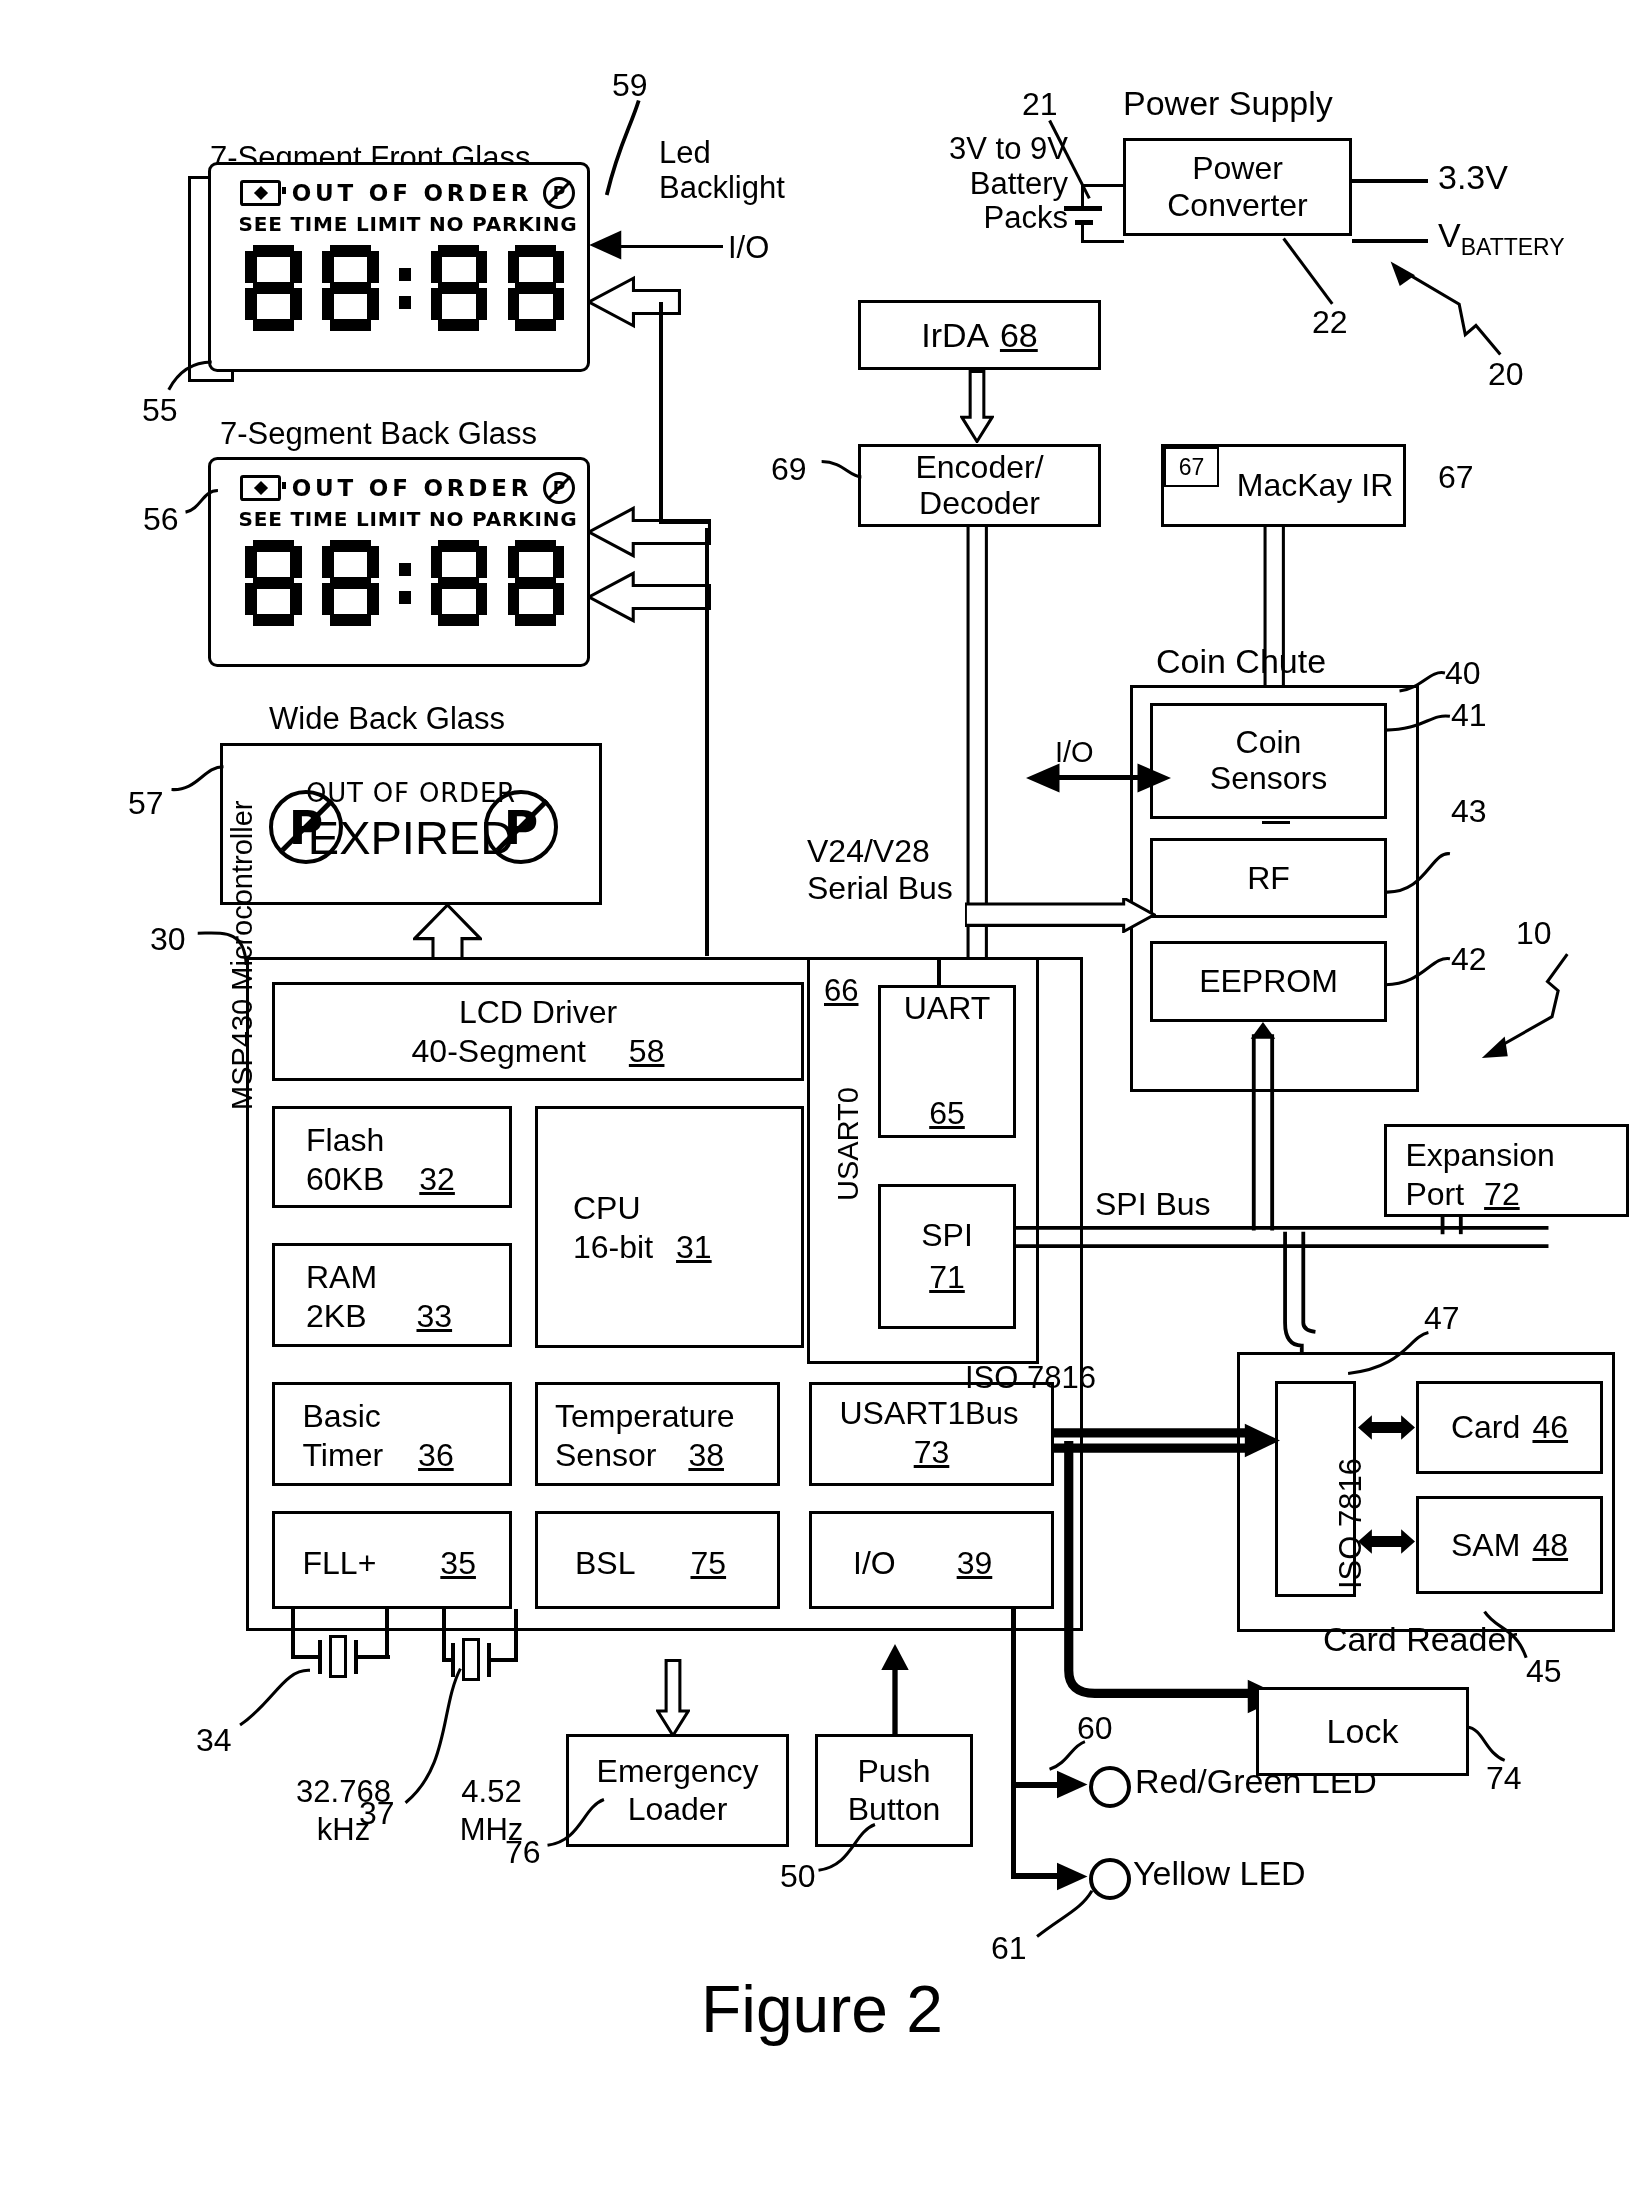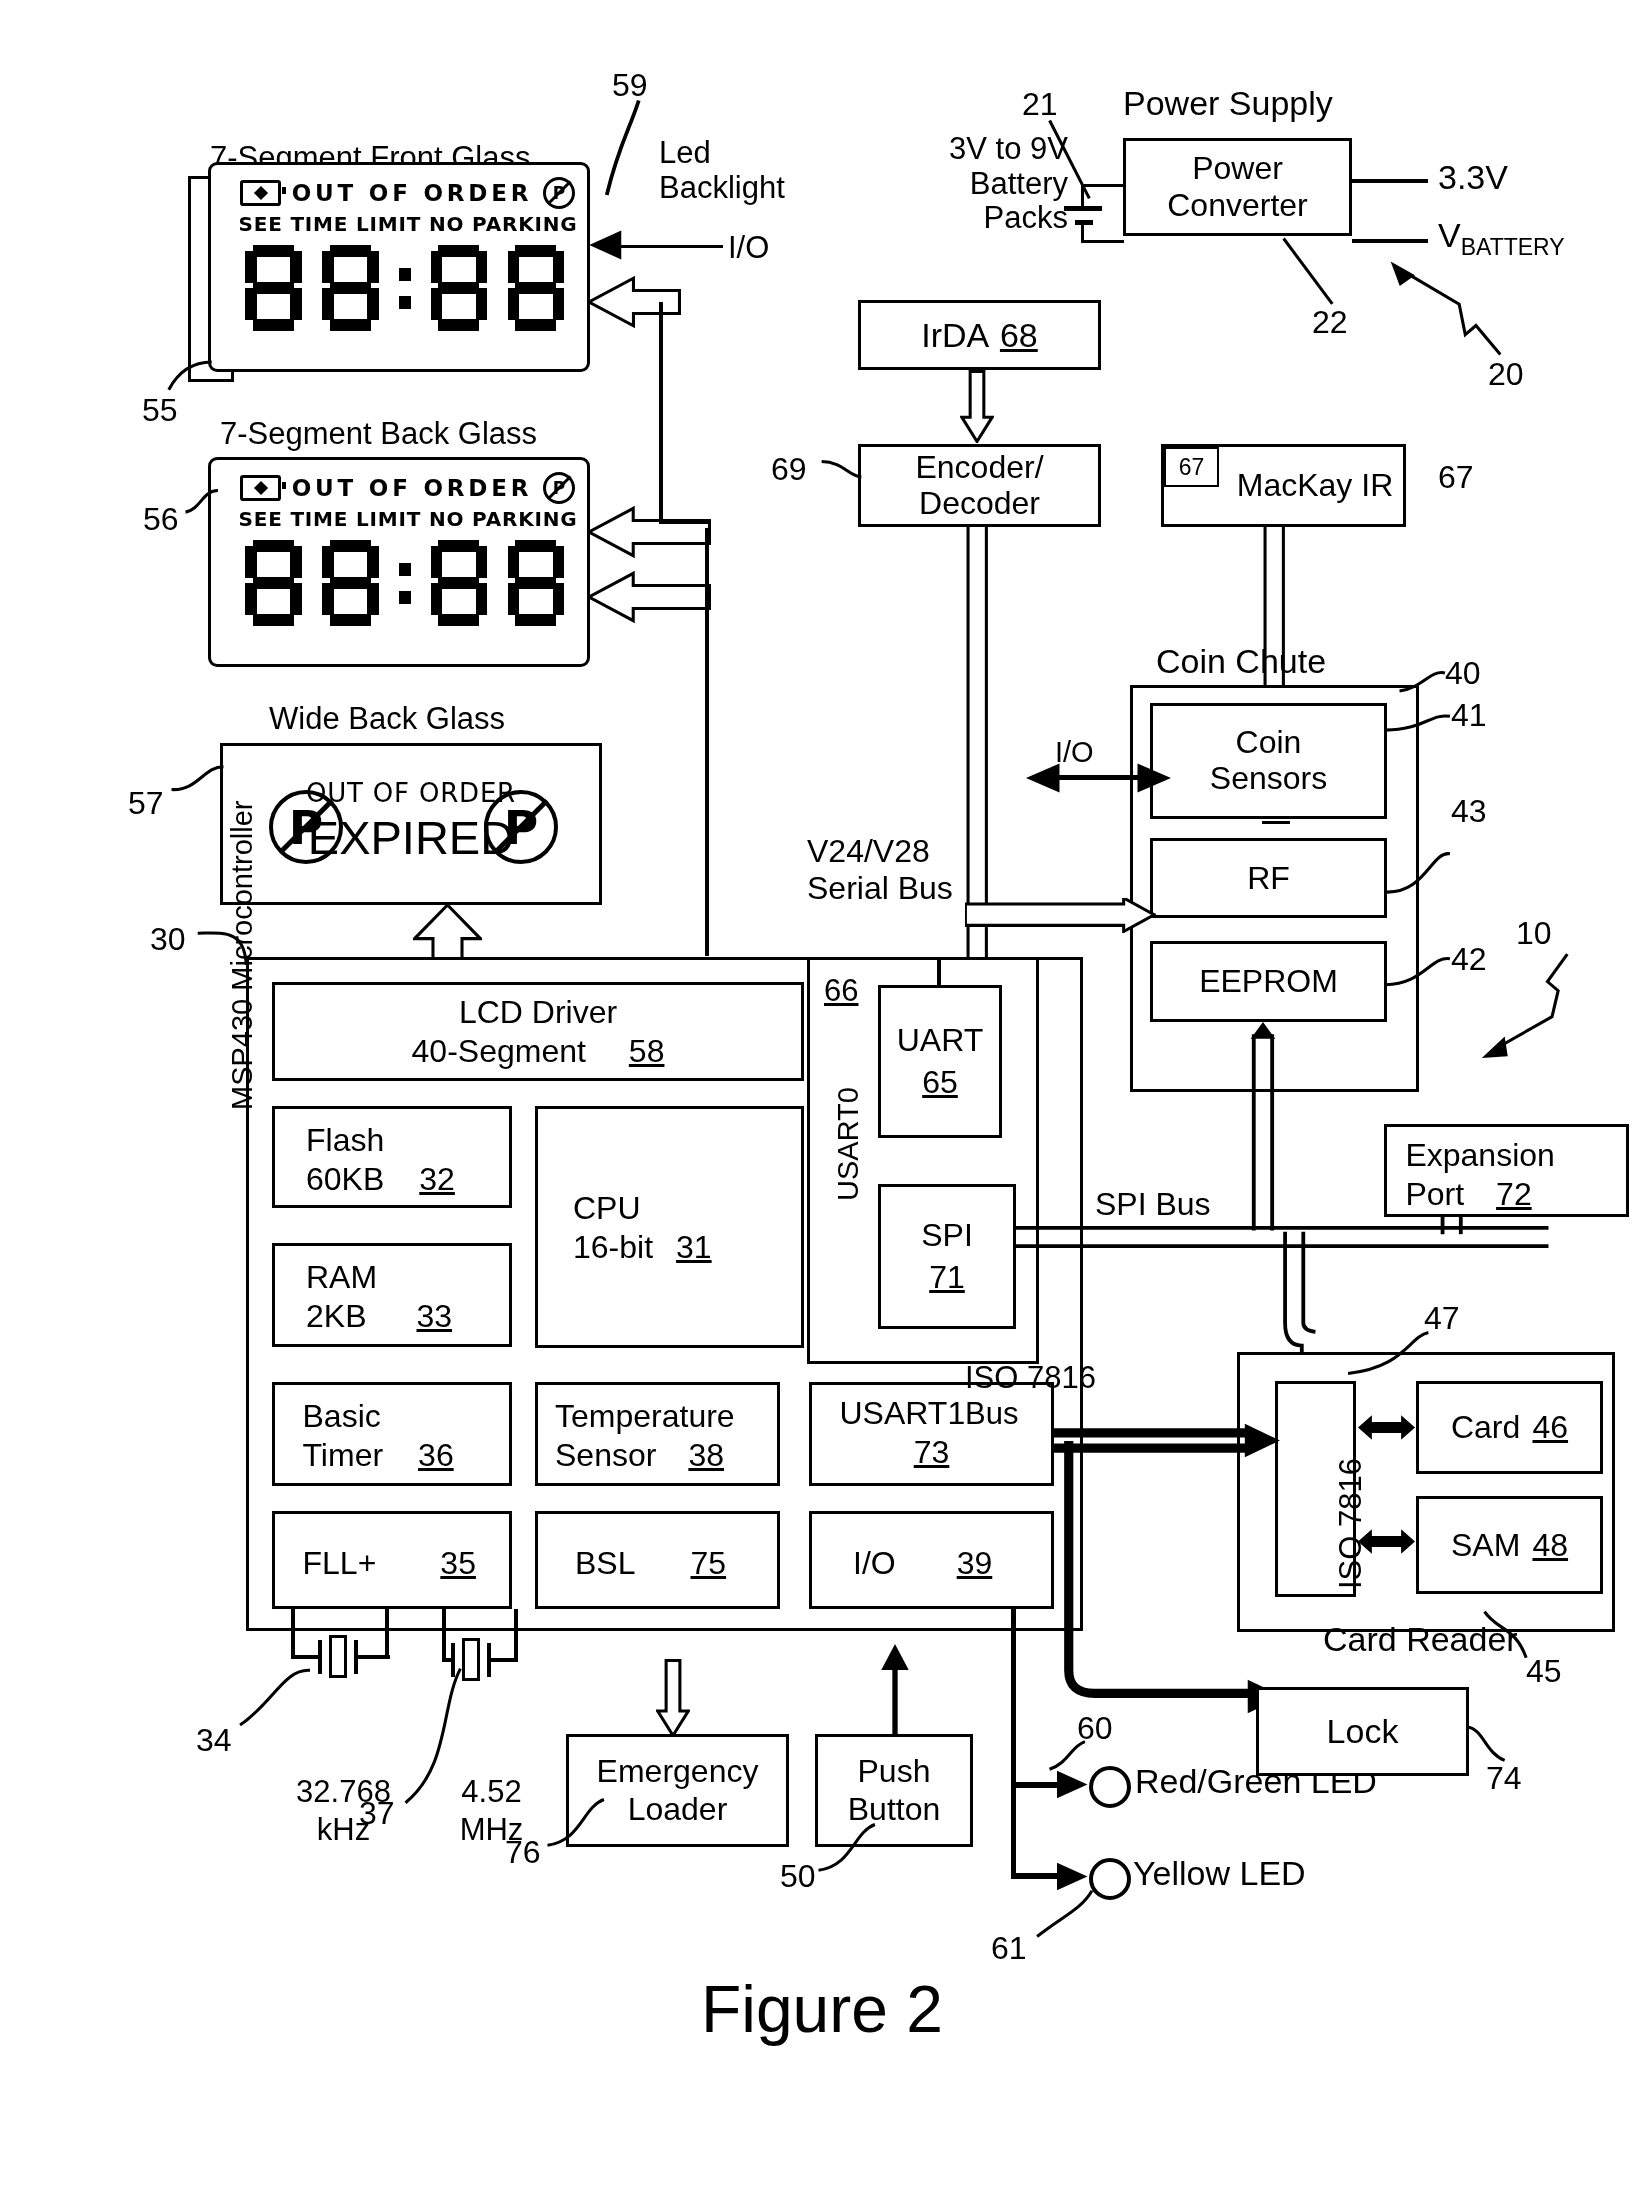--- a/index.html
+++ b/index.html
@@ -415,21 +415,21 @@
   <div class="abs box" style="left:809px;top:1382px;width:245px;height:104px;">
     <div style="padding:9.2px 0 0 27.5px;font-size:32px;line-height:1.22;">
       <div>USART1</div>
       <div style="text-align:center;padding-right:27.5px;"><span class="u">73</span></div>
     </div>
   </div>
 
   <div class="abs box" style="left:807px;top:957px;width:232px;height:407px;"></div>
   <div class="abs u" style="left:824px;top:973px;font-size:31px;">66</div>
   <div class="abs" style="left:832px;top:1201px;transform:rotate(-90deg);transform-origin:left top;font-size:29px;white-space:nowrap;">USART0</div>
-  <div class="abs box ctr col" style="left:878px;top:985px;width:124px;height:153px;font-size:32px;line-height:1.3;">
+  <div class="abs box ctr col" style="left:878px;top:985px;width:138px;height:153px;font-size:32px;line-height:1.3;justify-content:space-between;">
     <span>UART</span>
     <span class="u">65</span>
   </div>
   <div class="abs box ctr col" style="left:878px;top:1184px;width:138px;height:145px;font-size:32px;line-height:1.3;">
     <span>SPI</span>
     <span class="u">71</span>
   </div>
 
   <div class="ln abs" style="left:937px;top:957px;width:3.8px;height:31px;"></div>
 
@@ -452,21 +452,21 @@
 
   <svg class="abs" style="left:1279px;top:1231px;" width="41" height="138" viewBox="0 0 54 180">
     <path d="M8 0 L8 120 Q8 150 30 150 L30 178" stroke="#000" stroke-width="5" fill="none"></path>
     <path d="M32 0 L32 120 Q32 130 48 132" stroke="#000" stroke-width="5" fill="none"></path>
     <polygon points="22,178 46,178 34,196" fill="#000"></polygon>
   </svg>
 
   <div class="abs box" style="left:1384px;top:1124px;width:245px;height:93px;">
     <div style="padding:9.2px 0 0 18.4px;font-size:32px;line-height:1.22;">
       <div>Expansion</div>
-      <div style="display:flex;gap:32px;">
+      <div style="display:flex;gap:20px;">
           <span>Port</span>
           <span class="u">72</span>
         </div>
     </div>
   </div>
 
   <div class="abs lbl" style="left:965px;top:1360px;font-size:31px;line-height:1.15;white-space:pre-line;">ISO 7816
 Bus</div>
   <div class="abs box" style="left:1237px;top:1352px;width:378px;height:280px;"></div>
   <div class="abs box" style="left:1275px;top:1381px;width:81px;height:216px;">

